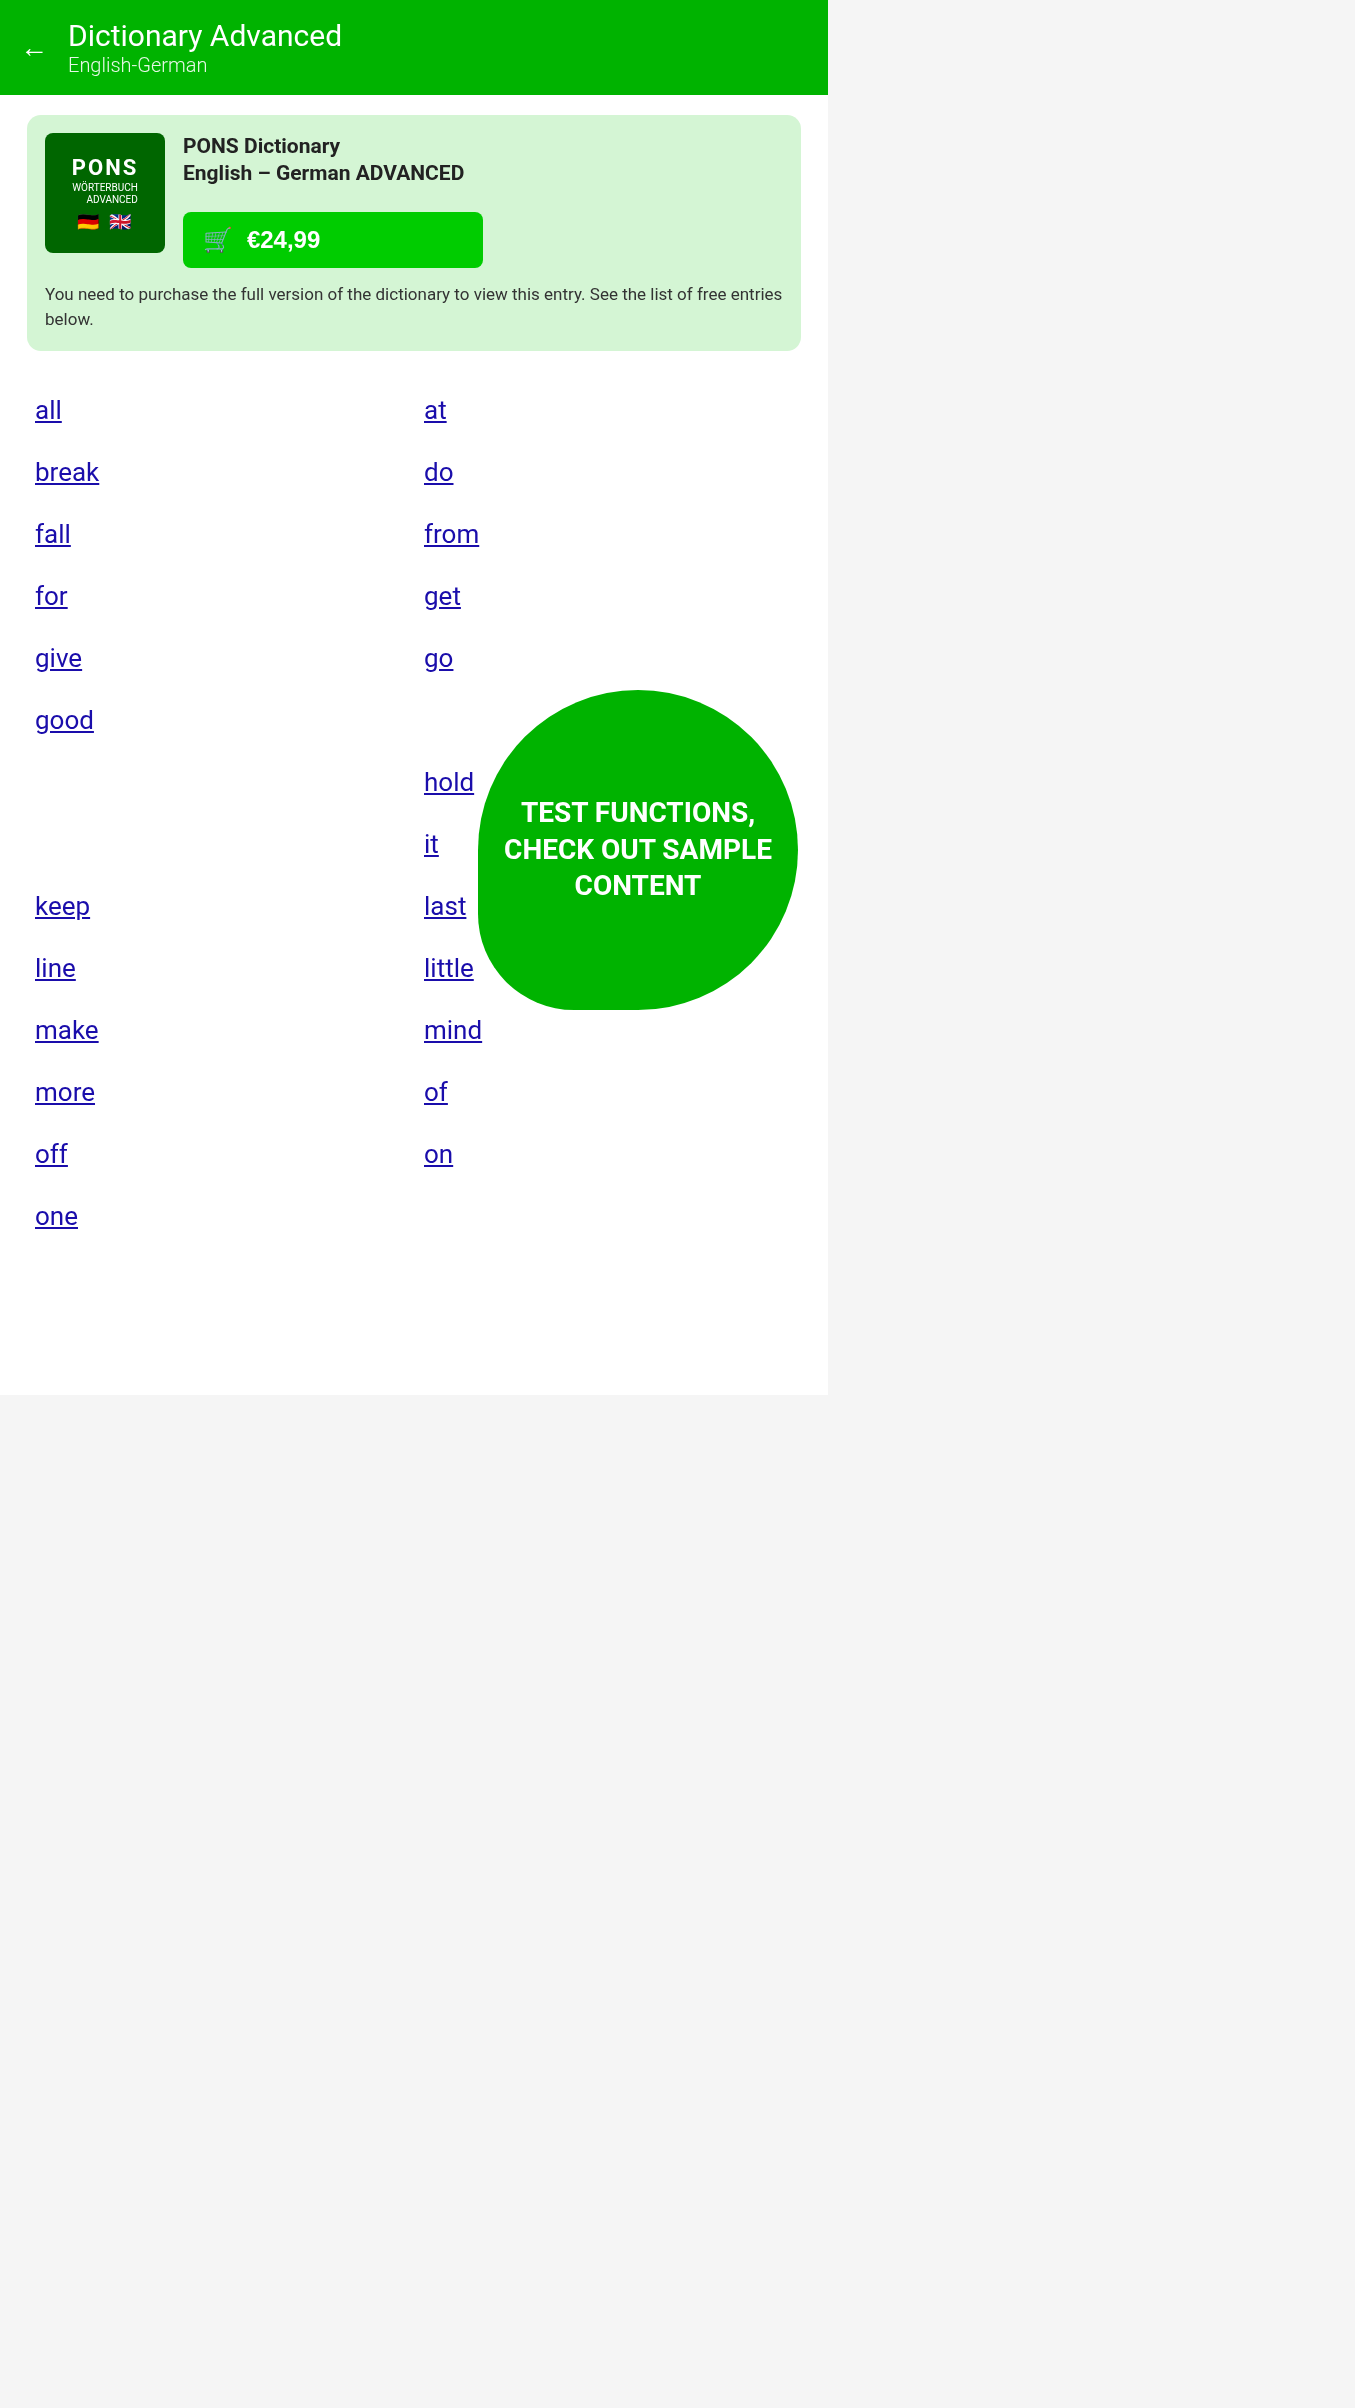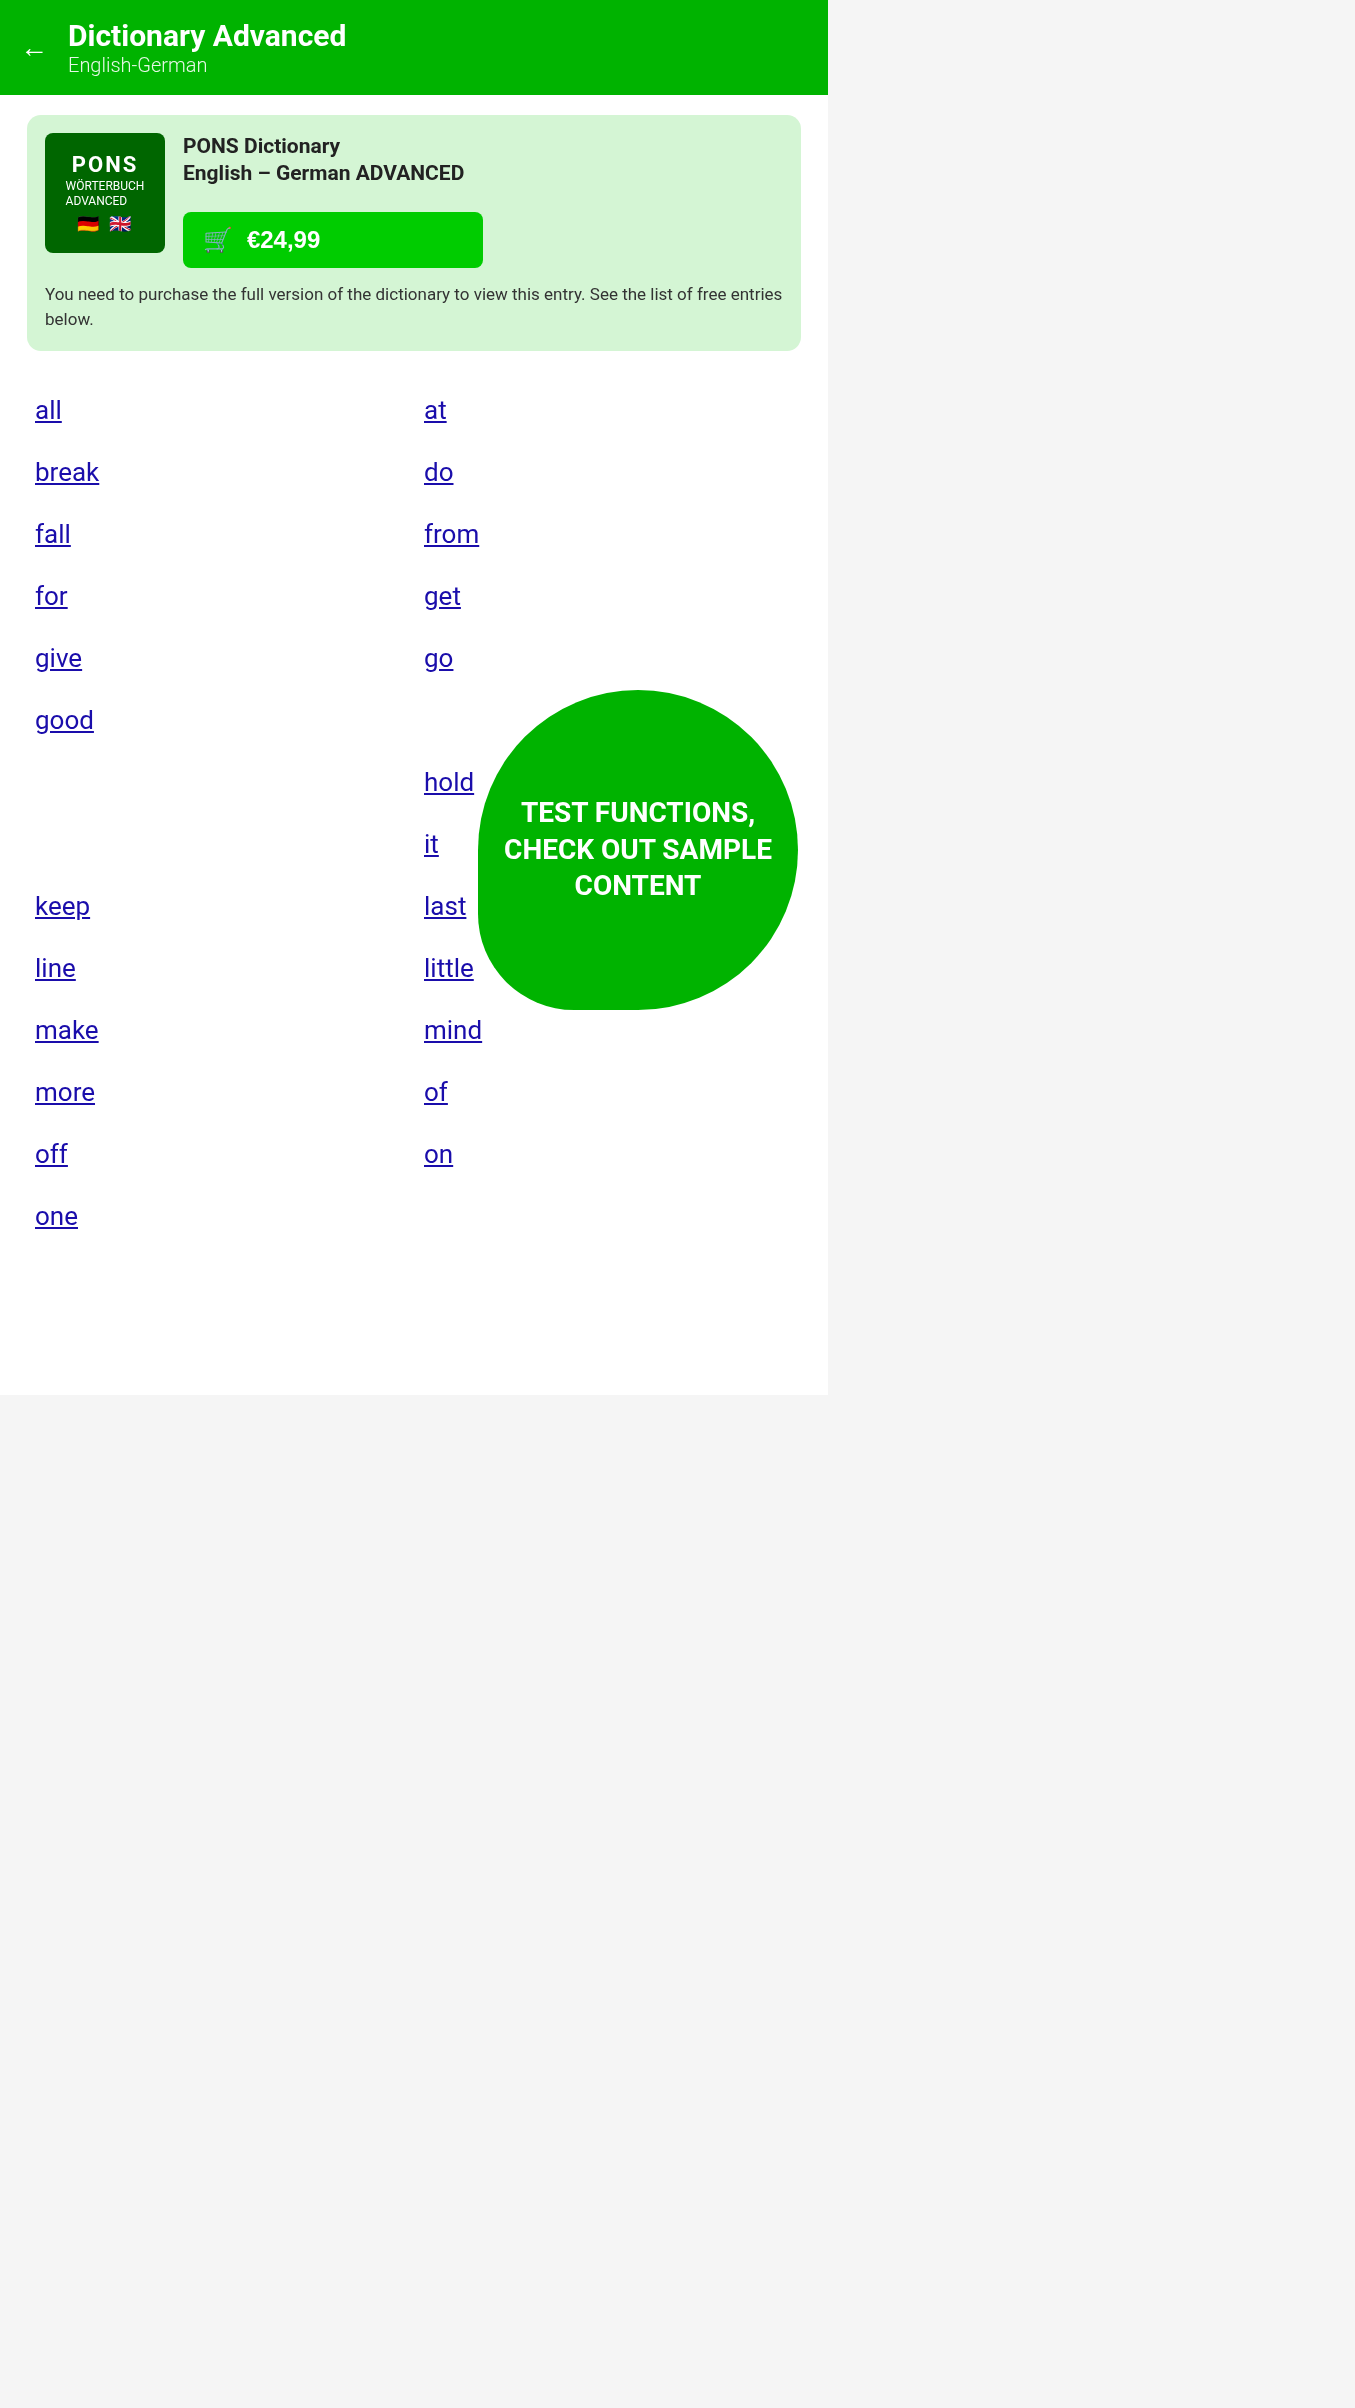--- a/index.html
+++ b/index.html
@@ -34,21 +34,21 @@
     }
 
     .header-text {
       display: flex;
       flex-direction: column;
     }
 
     .header-title {
       color: white;
       font-size: 30px;
-      font-weight: bold;
+      font-weight: normal;
     }
 
     .header-subtitle {
       color: white;
       font-size: 20px;
       font-weight: 300;
       opacity: 0.9;
     }
 
     
@@ -89,22 +89,22 @@
 
     .logo-pons {
       color: white;
       font-size: 22px;
       font-weight: bold;
       letter-spacing: 2px;
     }
 
     .logo-worterbuch {
       color: white;
-      font-size: 12px;
-      text-align: left;
+      font-size: 10px;
+      text-align: right;
       line-height: 1.2;
       margin-top: 2px;
     }
 
     .logo-flags {
       display: flex;
       gap: 4px;
       margin-top: 6px;
     }
 

